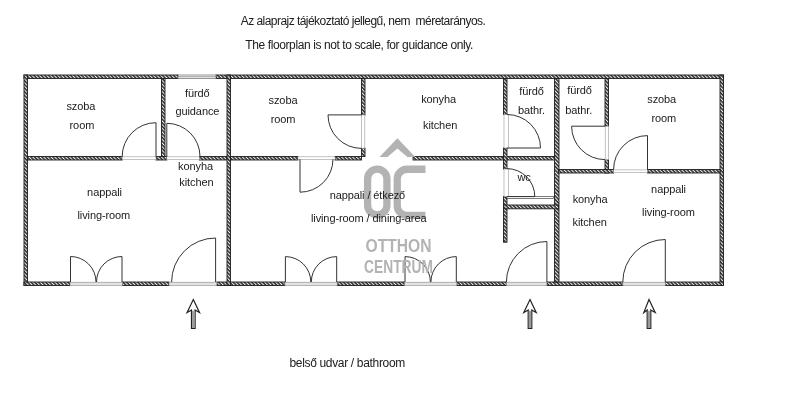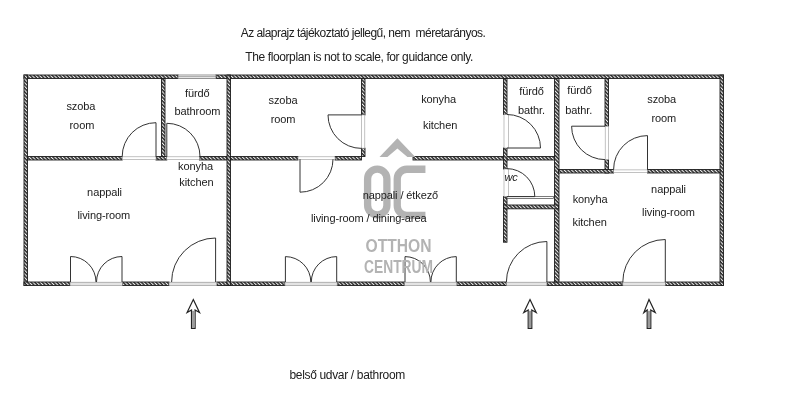--- a/index.html
+++ b/index.html
@@ -1,18 +1,18 @@
 <!DOCTYPE html>
 <html><head>
 <meta charset="utf-8">
 <style>
 html,body{margin:0;padding:0;background:#fff;width:800px;height:414px;overflow:hidden;}
 body{font-family:"Liberation Sans",sans-serif;color:#202020;position:relative;-webkit-font-smoothing:antialiased;}
 .lbl{position:absolute;font-size:11px;letter-spacing:-0.1px;white-space:pre;transform:translateX(-50%);line-height:11px;}
-.top{position:absolute;font-size:12px;white-space:pre;transform:translateX(-50%);line-height:12px;margin-top:12px;}
+.top{position:absolute;font-size:12px;white-space:pre;transform:translateX(-50%);line-height:12px;}
 </style>
 </head>
 <body>
 
 <svg width="800" height="414" viewBox="0 0 800 414" style="position:absolute;left:0;top:0">
 <defs>
 <pattern id="h" width="2.6" height="2.6" patternUnits="userSpaceOnUse" patternTransform="rotate(45)">
 <rect width="2.6" height="2.6" fill="#f4f4f4"></rect>
 <rect width="2.6" height="1.55" fill="#2e2e2e"></rect>
 </pattern>
@@ -155,44 +155,44 @@
 <div class="top" style="left:363px;top:15px;letter-spacing:-0.54px;">Az alaprajz tájékoztató jellegű, nem  méretarányos.</div>
 
 <div class="top" style="left:359.2px;top:39px;letter-spacing:-0.40px;">The floorplan is not to scale, for guidance only.</div>
 
 <div class="top" style="left:347.2px;top:356.5px;letter-spacing:-0.33px;">belső udvar / bathroom</div>
 
 <div class="lbl" style="left:80.9px;top:100.6px;">szoba</div>
 <div class="lbl" style="left:81.9px;top:119.8px;">room</div>
 
 <div class="lbl" style="left:197.3px;top:87.6px;">fürdő</div>
-<div class="lbl" style="left:197.4px;top:106.2px;">bathroom</div>
+<div class="lbl" style="left:197.4px;top:106.2px;">guidance</div>
 
 <div class="lbl" style="left:195.5px;top:161.4px;">konyha</div>
 <div class="lbl" style="left:196.4px;top:177.1px;">kitchen</div>
 
 <div class="lbl" style="left:104.5px;top:187.1px;">nappali</div>
 <div class="lbl" style="left:103.8px;top:209.7px;">living-room</div>
 
 <div class="lbl" style="left:283px;top:95.2px;">szoba</div>
 <div class="lbl" style="left:283px;top:114px;">room</div>
 
 <div class="lbl" style="left:438.6px;top:94px;">konyha</div>
 <div class="lbl" style="left:440.1px;top:119.9px;">kitchen</div>
 
-<div class="lbl" style="left:367.4px;top:189.5px;margin-left:33px;">nappali / étkező</div>
+<div class="lbl" style="left:367.4px;top:189.5px;">nappali / étkező</div>
 <div class="lbl" style="left:368.7px;top:213.1px;text-align:right;">living-room / dining-area</div>
 
 <div class="lbl" style="left:531.5px;top:86.3px;">fürdő</div>
 <div class="lbl" style="left:531.5px;top:104.9px;">bathr.</div>
 
 <div class="lbl" style="left:579.6px;top:84.5px;">fürdő</div>
 <div class="lbl" style="left:578.7px;top:104.8px;">bathr.</div>
 
-<div class="lbl" style="left:511px;top:171.8px;font-style:italic;">wc</div>
+<div class="lbl" style="left:524px;top:171.8px;">wc</div>
 
 <div class="lbl" style="left:661.7px;top:94px;">szoba</div>
 <div class="lbl" style="left:663.8px;top:112.7px;">room</div>
 
 <div class="lbl" style="left:590.1px;top:194.2px;">konyha</div>
 <div class="lbl" style="left:589.6px;top:217px;">kitchen</div>
 
 <div class="lbl" style="left:668.5px;top:183.8px;">nappali</div>
 <div class="lbl" style="left:668.4px;top:206.5px;">living-room</div>
 

